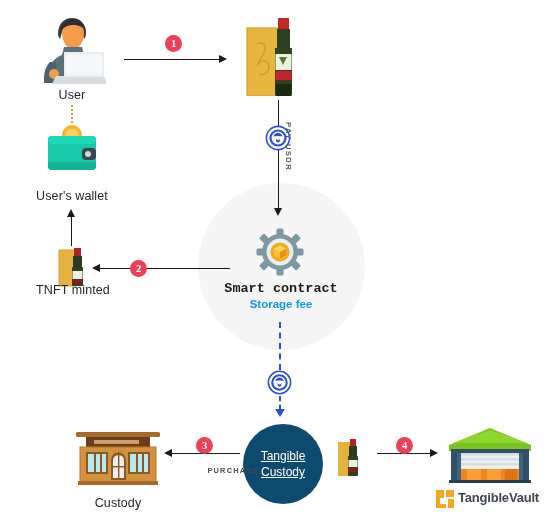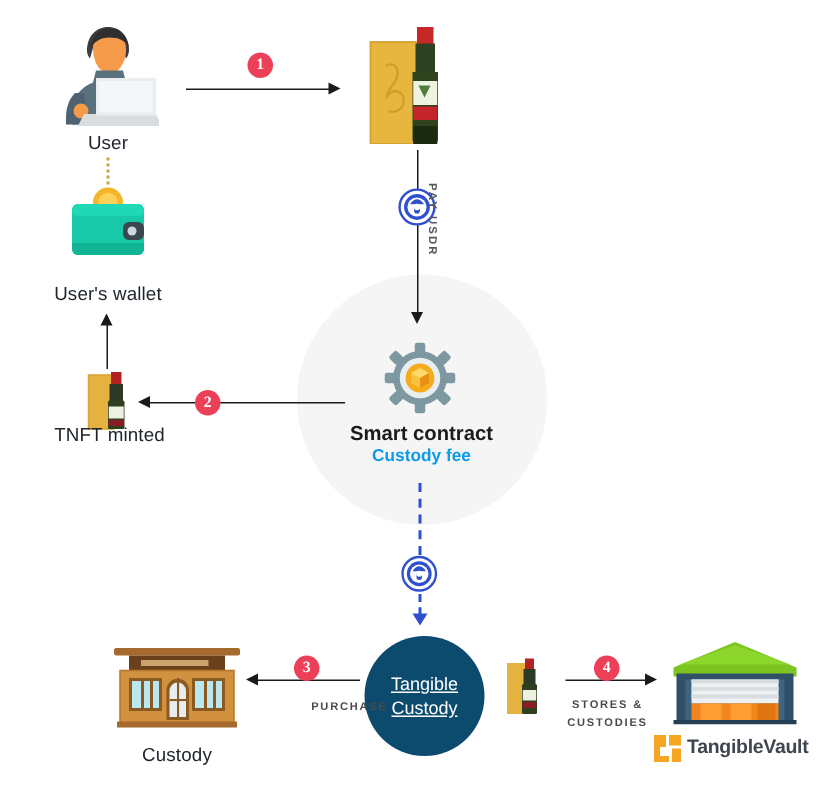--- a/index.html
+++ b/index.html
@@ -39,21 +39,21 @@
     width: 150px;
     text-align: center;
     font-size: 11.5px;
     font-weight: bold;
     color: #0d9ae8;
   }
   .sc-title {
     position: absolute;
     width: 170px;
     text-align: center;
-    font-family: Liberation Sans, sans-serif;
+    font-family: Liberation Mono, monospace;
     font-size: 13.5px;
     font-weight: bold;
     color: #1b1b1b;
   }
   
   .h-line {
     position: absolute;
     height: 0;
     border-top: 1.6px solid #1a1a1a;
   }
@@ -287,21 +287,21 @@
       </g>
       <circle cx="24" cy="24" r="13.5" fill="#e9eff1"></circle>
       <circle cx="24" cy="24" r="9.6" fill="#f6ab1c"></circle>
 
       <path d="M24 17.4l6 3.3v6.6l-6 3.3-6-3.3v-6.6z" fill="#f9c23c"></path>
       <path d="M24 17.4l6 3.3-6 3.3-6-3.3z" fill="#fdd86a"></path>
       <path d="M24 24l6-3.3v6.6l-6 3.3z" fill="#e88f14"></path>
     </svg>
   </div>
   <div class="sc-title" style="left:196px; top:281px;">Smart contract</div>
-  <div class="sublabel" style="left:206px; top:298px;">Custody fee</div>
+  <div class="sublabel" style="left:206px; top:298px;">Storage fee</div>
 
   <div class="dotted-v" style="left:279px; top:322px; height:48px;"></div>
   <div class="node" style="left:267px; top:370px;">
     <svg width="25" height="25" viewBox="0 0 26 26">
       <circle cx="13" cy="13" r="12" fill="#ffffff"></circle>
       <circle cx="13" cy="13" r="11.6" fill="none" stroke="#2f4fd0" stroke-width="1.6"></circle>
       <circle cx="13" cy="13" r="8.6" fill="#2f4fd0"></circle>
       <circle cx="13" cy="13" r="6.4" fill="#ffffff"></circle>
       <path d="M8.4 11.2c1.2-2.4 3.1-3.4 4.6-3.4s3.4 1 4.6 3.4z" fill="#2f4fd0"></path>
       <path d="M11.1 12.4h3.8v3.1a1.9 1.9 0 0 1-3.8 0z" fill="#2f4fd0"></path>
@@ -355,22 +355,20 @@
       <rect x="12" y="8" width="8" height="12" fill="#2b3a22"></rect>
       <rect x="11" y="18" width="10" height="20" rx="1" fill="#2e4020"></rect>
       <rect x="11.5" y="22" width="9" height="7" fill="#eef0e2"></rect>
       <rect x="11.5" y="30" width="9" height="4" fill="#8b1d22"></rect>
     </svg>
   </div>
 
   <div class="h-line" style="left:377px; top:453px; width:55px;"></div>
   <div class="arrow-head ah-right" style="left:430px; top:449px;"></div>
   <div class="step-badge" style="left:396px; top:437px;">4</div>
-  <div class="edge-label two-line" style="left:325px; top:464px;">STORES &amp;
-CUSTODIES</div>
 
   <div class="node" style="left:447px; top:427px;">
     <svg width="86" height="56" viewBox="0 0 86 56">
 
       <path d="M2 18L43 1l41 17v6H2z" fill="#7cc520"></path>
       <path d="M6 16L43 3l37 13z" fill="#8dd62c"></path>
 
       <rect x="4" y="22" width="78" height="32" fill="#2f5068"></rect>
       <rect x="10" y="26" width="66" height="28" fill="#3e6480"></rect>
 

